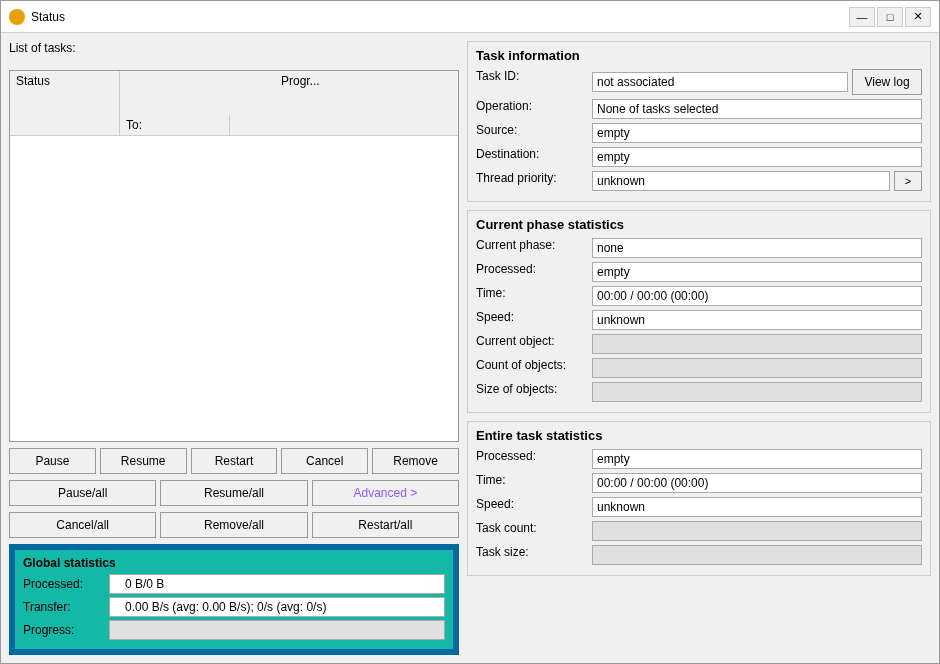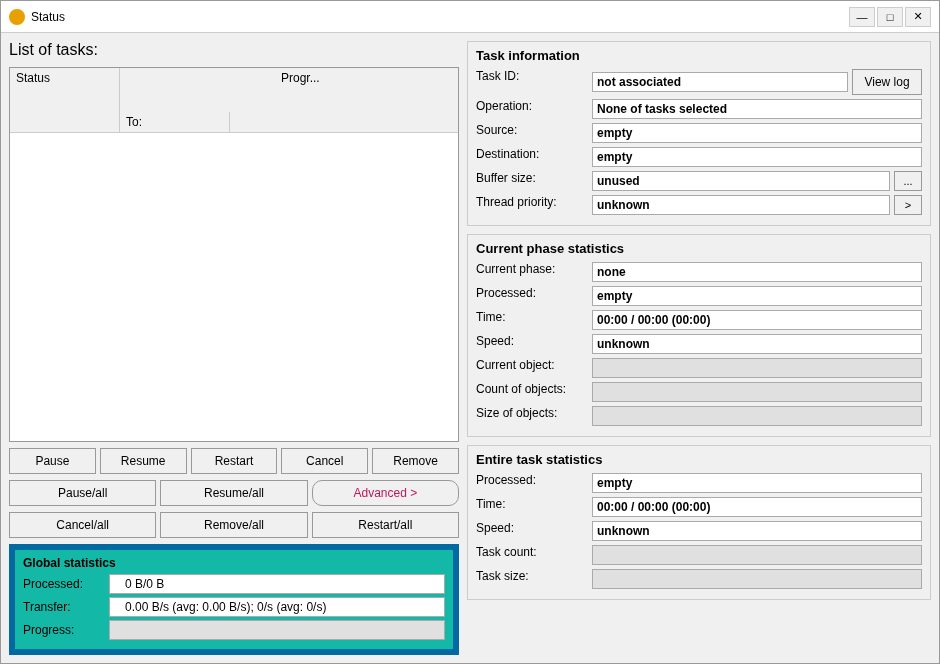--- a/index.html
+++ b/index.html
@@ -75,22 +75,22 @@
     
     .left-panel {
       width: 450px;
       display: flex;
       flex-direction: column;
       gap: 6px;
       flex-shrink: 0;
     }
 
     .section-label {
-      font-size: 16px;
-      margin-bottom: 2px;
+      font-size: 12px;
+      margin-bottom: 9px;
     }
 
     .task-list-container {
       border: 1px solid #999;
       background: #fff;
       flex: 1;
       min-height: 300px;
     }
 
     .task-list-header {
@@ -125,23 +125,22 @@
       background: #f0f0f0;
       border: 1px solid #999;
       cursor: pointer;
       font-size: 12px;
       display: flex;
       align-items: center;
       justify-content: center;
     }
 
     .btn-disabled {
-      color: #be185d;
+      color: #8b5cf6;
       cursor: default;
-      border-radius: 10px;
     }
 
     
     .global-stats {
       border: 6px solid #0369a1;
       background: #14b8a6;
       padding: 6px 8px;
     }
 
     .global-stats-title {
@@ -217,21 +216,20 @@
 
     .info-value-box {
       flex: 1;
       height: 20px;
       background: #fff;
       border: 1px solid #aaa;
       padding: 1px 4px;
       font-size: 12px;
       display: flex;
       align-items: center;
-      font-weight: bold;
     }
 
     .info-row-with-btn {
       display: flex;
       align-items: center;
       gap: 4px;
       flex: 1;
     }
 
     .small-btn {
@@ -343,27 +341,20 @@
         <div class="info-row">
           <span class="info-label">Source:</span>
           <div class="info-value-box">empty</div>
         </div>
 
         <div class="info-row">
           <span class="info-label">Destination:</span>
           <div class="info-value-box">empty</div>
         </div>
 
-        <div class="info-row">
-          <span class="info-label">Buffer size:</span>
-          <div class="info-row-with-btn">
-            <div class="info-value-box">unused</div>
-            <button class="small-btn">...</button>
-          </div>
-        </div>
 
         <div class="info-row">
           <span class="info-label">Thread priority:</span>
           <div class="info-row-with-btn">
             <div class="info-value-box">unknown</div>
             <button class="small-btn">&gt;</button>
           </div>
         </div>
       </div>
 

